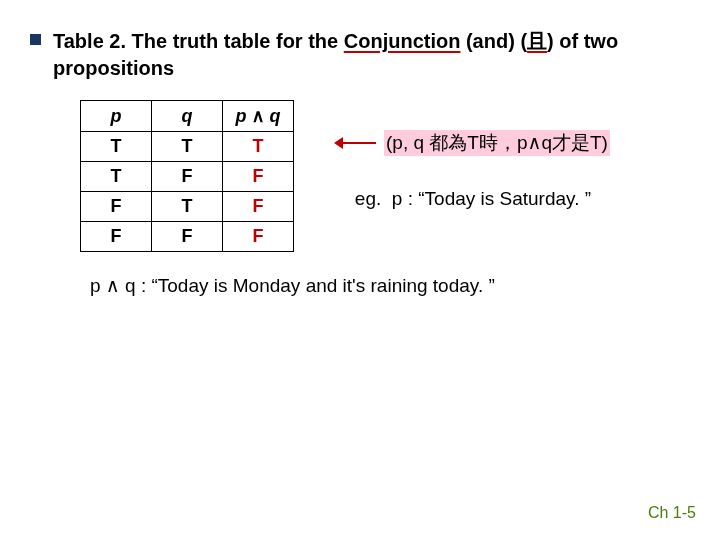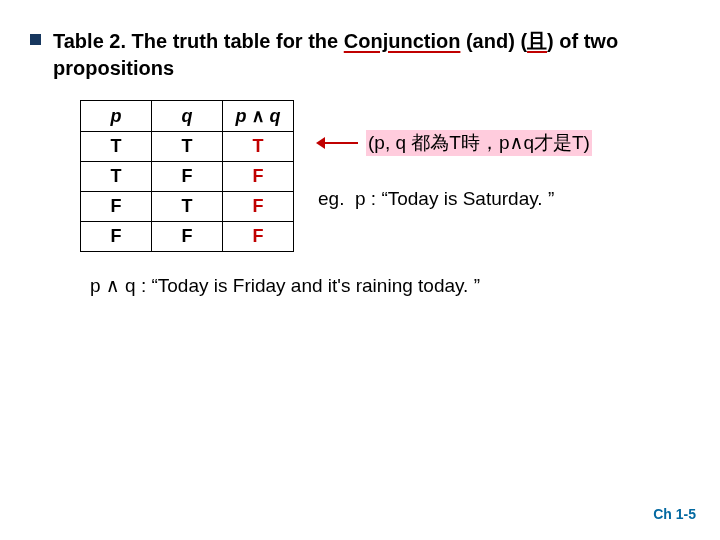--- a/index.html
+++ b/index.html
@@ -68,22 +68,23 @@
   }
   table.truth td.first-t {
     color: #c00000;
     font-style: normal;
   }
   table.truth td.f-red {
     color: #c00000;
   }
 
   .annotations {
-    margin-left: 24px;
+    margin-left: 42px;
     font-size: 19px;
+    text-align: center;
   }
   .arrow-row {
     display: flex;
     align-items: center;
     margin-top: 30px;
   }
   .arrow {
     width: 40px;
     height: 14px;
     position: relative;
@@ -119,23 +120,22 @@
   }
   .sentence {
     margin-top: 22px;
     margin-left: 60px;
     font-size: 19px;
   }
   .footer {
     position: absolute;
     right: 24px;
     bottom: 18px;
-    font-size: 14px;
-    color: #0369a1;
-    font-weight: bold;
+    font-size: 16px;
+    color: #4d7c0f;
   }
   .wedge {
     font-family: "Times New Roman", serif;
     font-style: normal;
   }
 </style>
 </head>
 <body>
 
 <div class="slide">
@@ -190,18 +190,18 @@
       </div>
       <div class="eg">
         <span>eg.</span>&nbsp;&nbsp;<span>p : “Today is Saturday. ”</span><br>
         &nbsp;&nbsp;&nbsp;&nbsp;&nbsp;&nbsp;&nbsp;
       </div>
     </div>
 
   </div>
 
   <div class="sentence">
-    <span>p </span><span class="wedge">∧</span><span> q : “Today is Friday and it's raining today. ”</span>
+    <span>p </span><span class="wedge">∧</span><span> q : “Today is Monday and it's raining today. ”</span>
   </div>
 
   <div class="footer">Ch 1-5</div>
 
 </div>
 
 </body></html>

